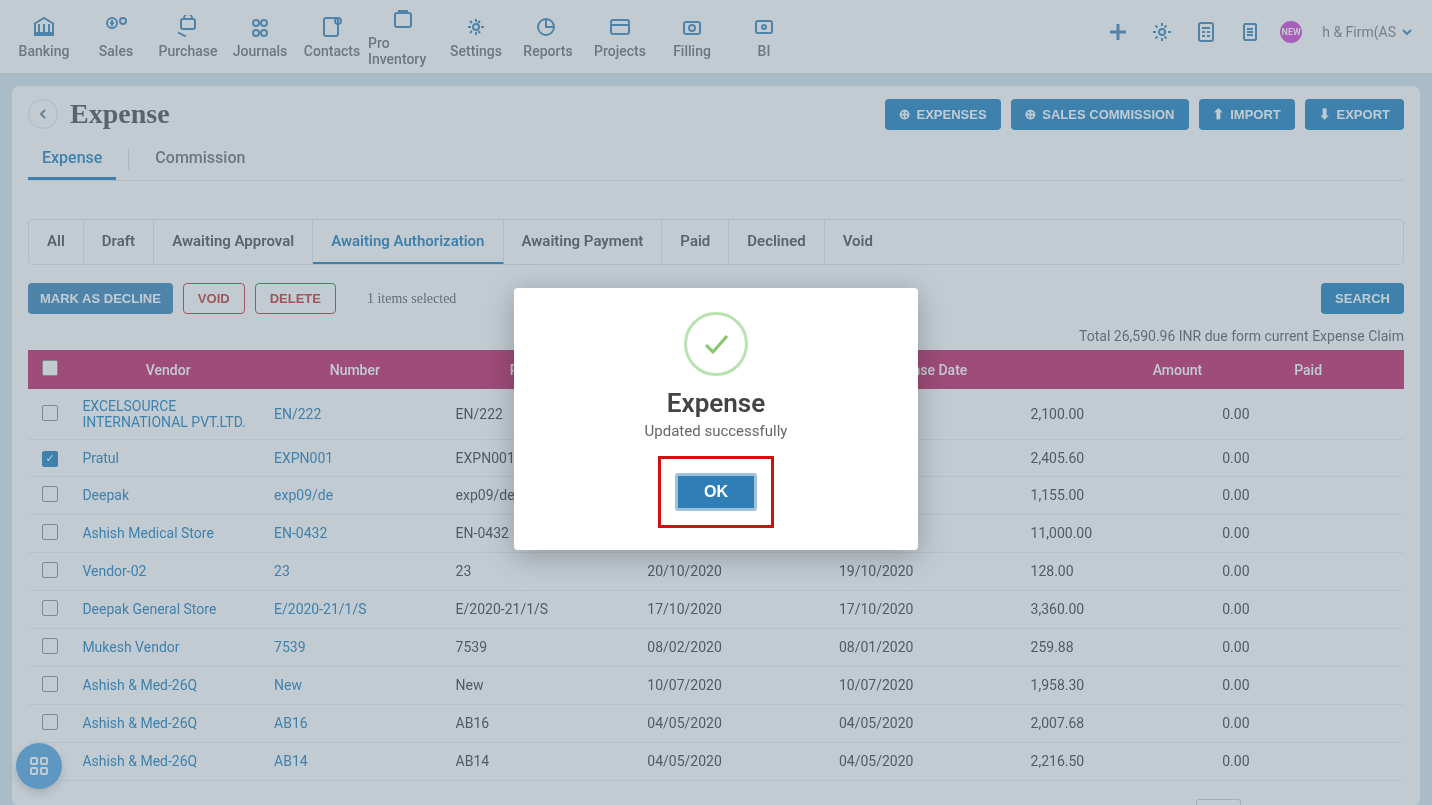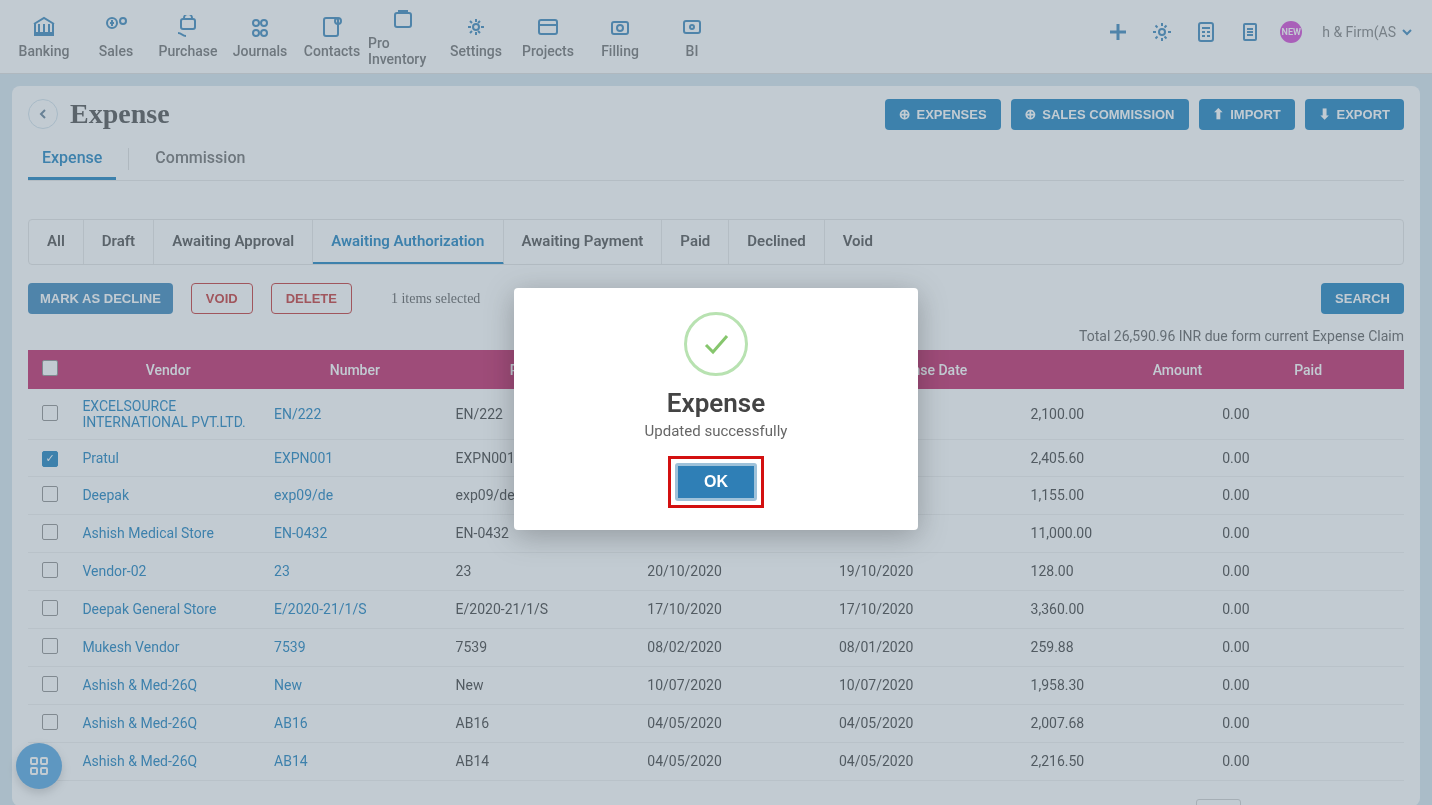--- a/index.html
+++ b/index.html
@@ -61,21 +61,21 @@
   .ptab.active { color:#0d78ba; border-color:#0d78ba;}
   .ptab-sep { width:1px; background:#ddd; height:22px; align-self:center; margin-right:12px;}
 
   
   .sec-tabs-wrap { margin-top:38px; border:1px solid #e2e2e2; border-radius:4px; display:flex; align-items:stretch; overflow:hidden;}
   .stab { padding:12px 18px; cursor:pointer; color:#444; font-weight:600; font-size:15px; border-right:1px solid #e6e6e6;}
   .stab.active { color:#0d78ba; border-bottom:3px solid #0d78ba; margin-bottom:-1px;}
   .stab:last-child { border-right:none;}
 
   
-  .bulk-row { display:flex; align-items:center; gap:18px; margin-top:18px;}
+  .bulk-row { display:flex; align-items:center; gap:10px; margin-top:18px;}
   .btn-decline { background:#2f7fb6; color:#fff; border:none; border-radius:4px; padding:8px 12px; font-weight:700; font-size:13px; cursor:pointer;}
   .btn-outline-red { background:#fff; color:#c22a2a; border:1px solid #c22a2a; border-radius:4px; padding:7px 14px; font-weight:700; font-size:13px; cursor:pointer;}
   .items-selected { color:#555; font-size:14px; margin-left:21px;font-family:Liberation Serif, serif;}
   .search-btn { margin-left:auto;}
 
   .summary-right { text-align:right; color:#555; font-size:14px; margin-top:14px;}
 
   
   table.data { width:100%; border-collapse:collapse; margin-top:6px; table-layout:fixed;}
   table.data thead th { background:#be185d; color:#fff; text-align:left; padding:10px 10px; font-weight:500; font-size:14px;}
@@ -111,21 +111,21 @@
     border-radius:4px;
     padding: 24px 20px 22px;
     text-align:center;
     box-shadow:0 6px 30px rgba(0,0,0,.25);
   }
   .modal .circ {
     width:64px; height:64px; border:3px solid #b8e2b1; border-radius:50%; margin:0 auto 12px; display:flex; align-items:center; justify-content:center; color:#86c66d;
   }
   .modal h2 { font-size:26px; font-weight:600; color:#444; margin-bottom:4px;}
   .modal p { color:#666; font-size:15px; margin-bottom:16px;}
-  .ok-wrap { display:inline-block; padding:4px; border:3px solid #d31010;}
+  .ok-wrap { display:inline-block; padding:14px; border:3px solid #d31010;}
   .ok-btn { background:#2f7fb6; color:#fff; border:3px solid #9fc2da; font-weight:600; font-size:16px; padding:7px 26px; cursor:pointer; border-radius:3px;}
 
   
   col.c1{width:44px;} col.c2{width:190px;} col.c3{width:180px;} col.c4{width:190px;} col.c5{width:190px;} col.c6{width:190px;} col.c7{width:190px;} col.c8{width:190px;}
 </style>
 </head>
 <body>
 
 <div class="top-nav">
   <div class="nav-items">
@@ -174,20 +174,27 @@
           <path d="M9 6v-2h8v2" stroke-width="2"></path>
         </svg>
       <span class="lbl">Pro Inventory</span>
     </div>
     <div class="nav-item">
       <svg width="28" height="24" viewBox="0 0 28 24">
           <circle cx="14" cy="12" r="3" stroke-width="2"></circle>
           <path d="M14 4v3M14 17v3M6 12h3M19 12h3M8 6l2 2M18 6l-2 2M8 18l2-2M18 18l-2-2" stroke-width="2"></path>
         </svg>
       <span class="lbl">Settings</span>
+    </div>
+    <div class="nav-item">
+      <svg width="28" height="24" viewBox="0 0 28 24">
+          <circle cx="12" cy="12" r="8" stroke-width="2"></circle>
+          <path d="M12 4v8h8" stroke-width="2"></path>
+        </svg>
+      <span class="lbl">Reports</span>
     </div>
     <div class="nav-item">
       <svg width="28" height="24" viewBox="0 0 28 24">
           <rect x="5" y="5" width="18" height="14" rx="2" stroke-width="2"></rect>
           <path d="M5 10h18" stroke-width="2"></path>
         </svg>
       <span class="lbl">Projects</span>
     </div>
     <div class="nav-item">
       <svg width="28" height="24" viewBox="0 0 28 24">

